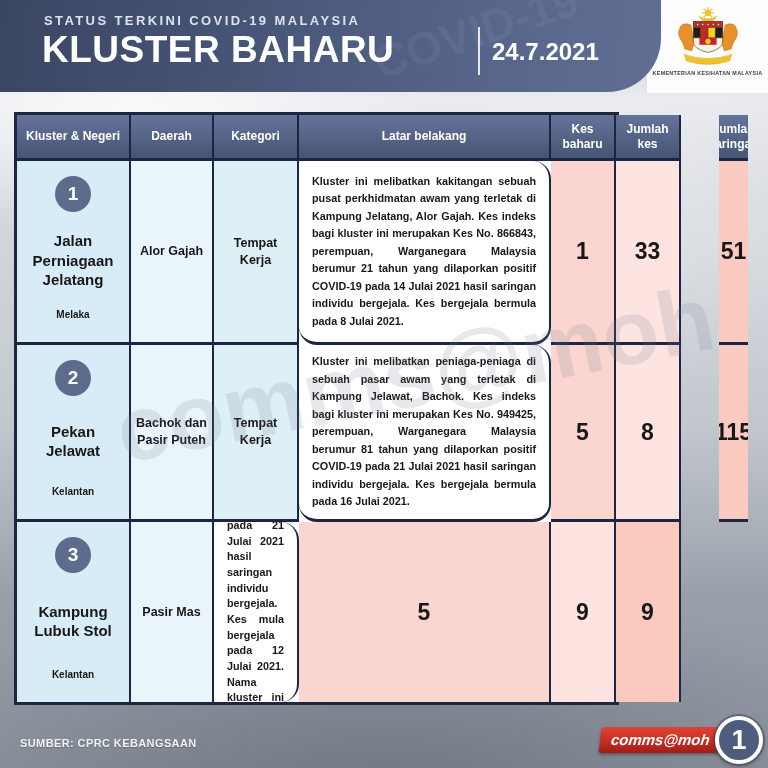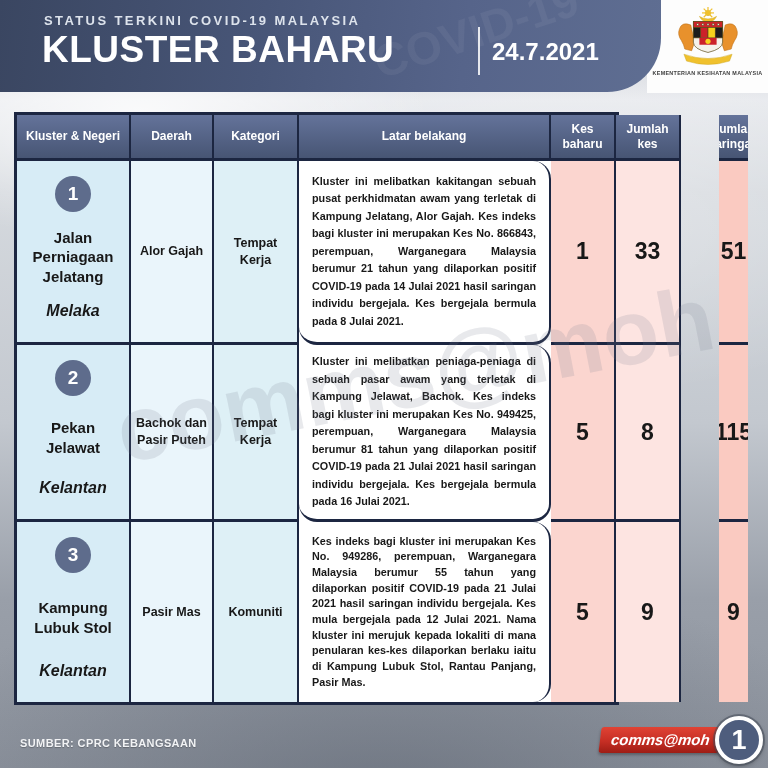--- a/index.html
+++ b/index.html
@@ -50,21 +50,21 @@
   .tbl > :nth-child(7n){border-right:none;margin-left:38px;}
   .tbl > :nth-child(n+22){border-bottom:none;}
   .th{background:linear-gradient(180deg,var(--th-top) 0%,var(--th-bot) 100%);
     color:#fff; font-weight:bold; font-size:12px; line-height:1.2; padding:2px;}
   .c1{background:var(--blue1);} .c2{background:var(--blue2);} .c3{background:var(--blue3);}
   .c4{background:#ffffff;} .c5{background:var(--pink1);} .c6{background:var(--pink2);} .c7{background:var(--pink3);}
   .cell-cluster{justify-content:space-between; padding:15px 6px 22px 6px;}
   .numcircle{width:36px; height:36px; border-radius:50%; background:var(--circle);
     color:#fff; font-size:19px; font-weight:bold; display:flex; align-items:center; justify-content:center; flex:0 0 auto;}
   .cluster-name{font-size:15px; font-weight:bold; line-height:1.3;}
-  .cluster-state{font-size:16px; font-weight:bold;font-style:italic;}
+  .cluster-state{font-size:10px; font-weight:bold;}
   .small-bold{font-size:12.5px; font-weight:bold; line-height:1.35; padding:4px;}
   .latar{align-items:stretch; justify-content:center; padding:8px 13px; text-align:left;border-radius:18px;}
   .latar p{font-size:10.8px; font-weight:bold; line-height:1.62; text-align:justify; text-justify:inter-word;}
   .latar.tight p{line-height:1.45;}
   .num{font-size:23px; font-weight:bold;}
 
   
   .wm{position:absolute; left:112px; top:322px; z-index:4; font-size:92px; font-weight:bold;
     color:rgba(118,124,140,.17); transform:rotate(-11deg); white-space:nowrap; pointer-events:none;}
 
@@ -184,21 +184,20 @@
     <div class="td c7 num">115</div>
 
     <div class="td c1 cell-cluster">
       <div class="numcircle">
           <span>3</span>
         </div>
       <div class="cluster-name">Kampung Lubuk Stol</div>
       <div class="cluster-state">Kelantan</div>
     </div>
     <div class="td c2 small-bold">Pasir Mas</div>
-    <div class="td c3 small-bold">Komuniti</div>
     <div class="td c4 latar tight">
         <p>Kes indeks bagi kluster ini merupakan Kes No. 949286, perempuan, Warganegara Malaysia berumur 55 tahun yang dilaporkan positif COVID-19 pada 21 Julai 2021 hasil saringan individu bergejala. Kes mula bergejala pada 12 Julai 2021. Nama kluster ini merujuk kepada lokaliti di mana penularan kes-kes dilaporkan berlaku iaitu di Kampung Lubuk Stol, Rantau Panjang, Pasir Mas.</p>
       </div>
     <div class="td c5 num">5</div>
     <div class="td c6 num">9</div>
     <div class="td c7 num">9</div>
   </div>
 
   <div class="wm">comms@moh</div>
 

